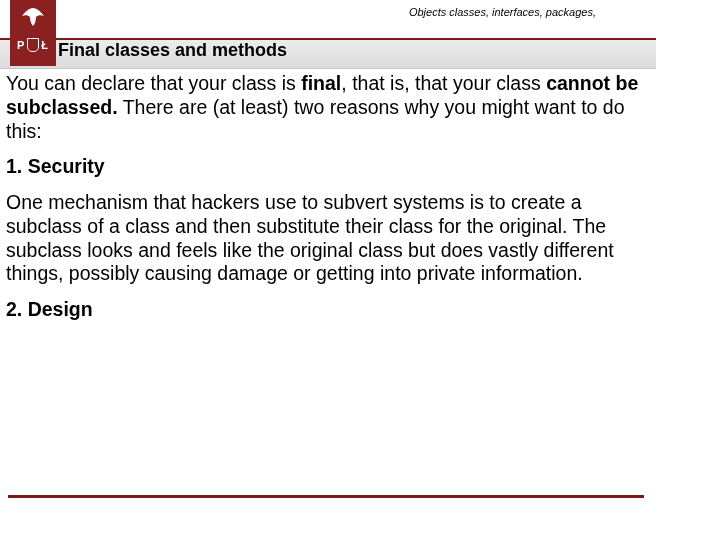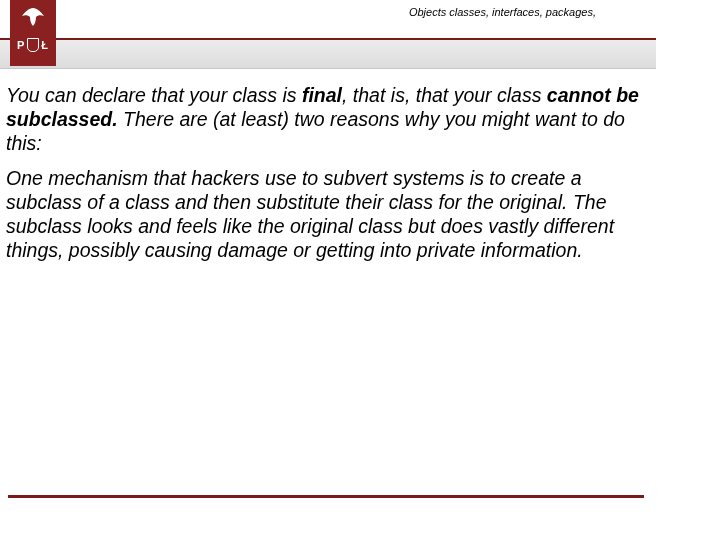--- a/index.html
+++ b/index.html
@@ -77,22 +77,21 @@
   }
   .content {
     position: absolute;
     top: 72px;
     left: 6px;
     right: 6px;
     font-size: 19.5px;
     line-height: 1.22;
   }
   .content p {
-    margin: 12px 0 12px 0;
-    font-style: italic;
+    margin: 0 0 12px 0;
   }
   .footer-rule {
     position: absolute;
     left: 8px;
     right: 12px;
     bottom: 42px;
     height: 0;
     border-top: 3px solid #7a1b1b;
   }
 </style>
@@ -111,22 +110,25 @@
     <svg class="logo-eagle" width="28" height="22" viewBox="0 0 28 22">
       <path d="M14 2 C10 2 6 6 3 10 C6 9 9 9 11 11 C11 14 12 18 14 20 C16 18 17 14 17 11 C19 9 22 9 25 10 C22 6 18 2 14 2 Z" fill="#ffffff"></path>
     </svg>
     <div class="logo-letters">
       <span>P</span>
       <span class="logo-shield"></span>
       <span>Ł</span>
     </div>
   </div>
 
+  <div class="title">Final classes and methods</div>
 
   <div class="content">
     <p>
       <span>You can declare that your class is </span><b>final</b><span>, that is, that your class </span><b>cannot be subclassed.</b><span> There are (at least) two reasons why you might want to do this:</span>
     </p>
+    <p><b>1. Security</b></p>
     <p>One mechanism that hackers use to subvert systems is to create a subclass of a class and then substitute their class for the original. The subclass looks and feels like the original class but does vastly different things, possibly causing damage or getting into private information.</p>
+    <p><b>2. Design</b></p>
   </div>
 
   <div class="footer-rule"></div>
 </div>
 
 </body></html>

